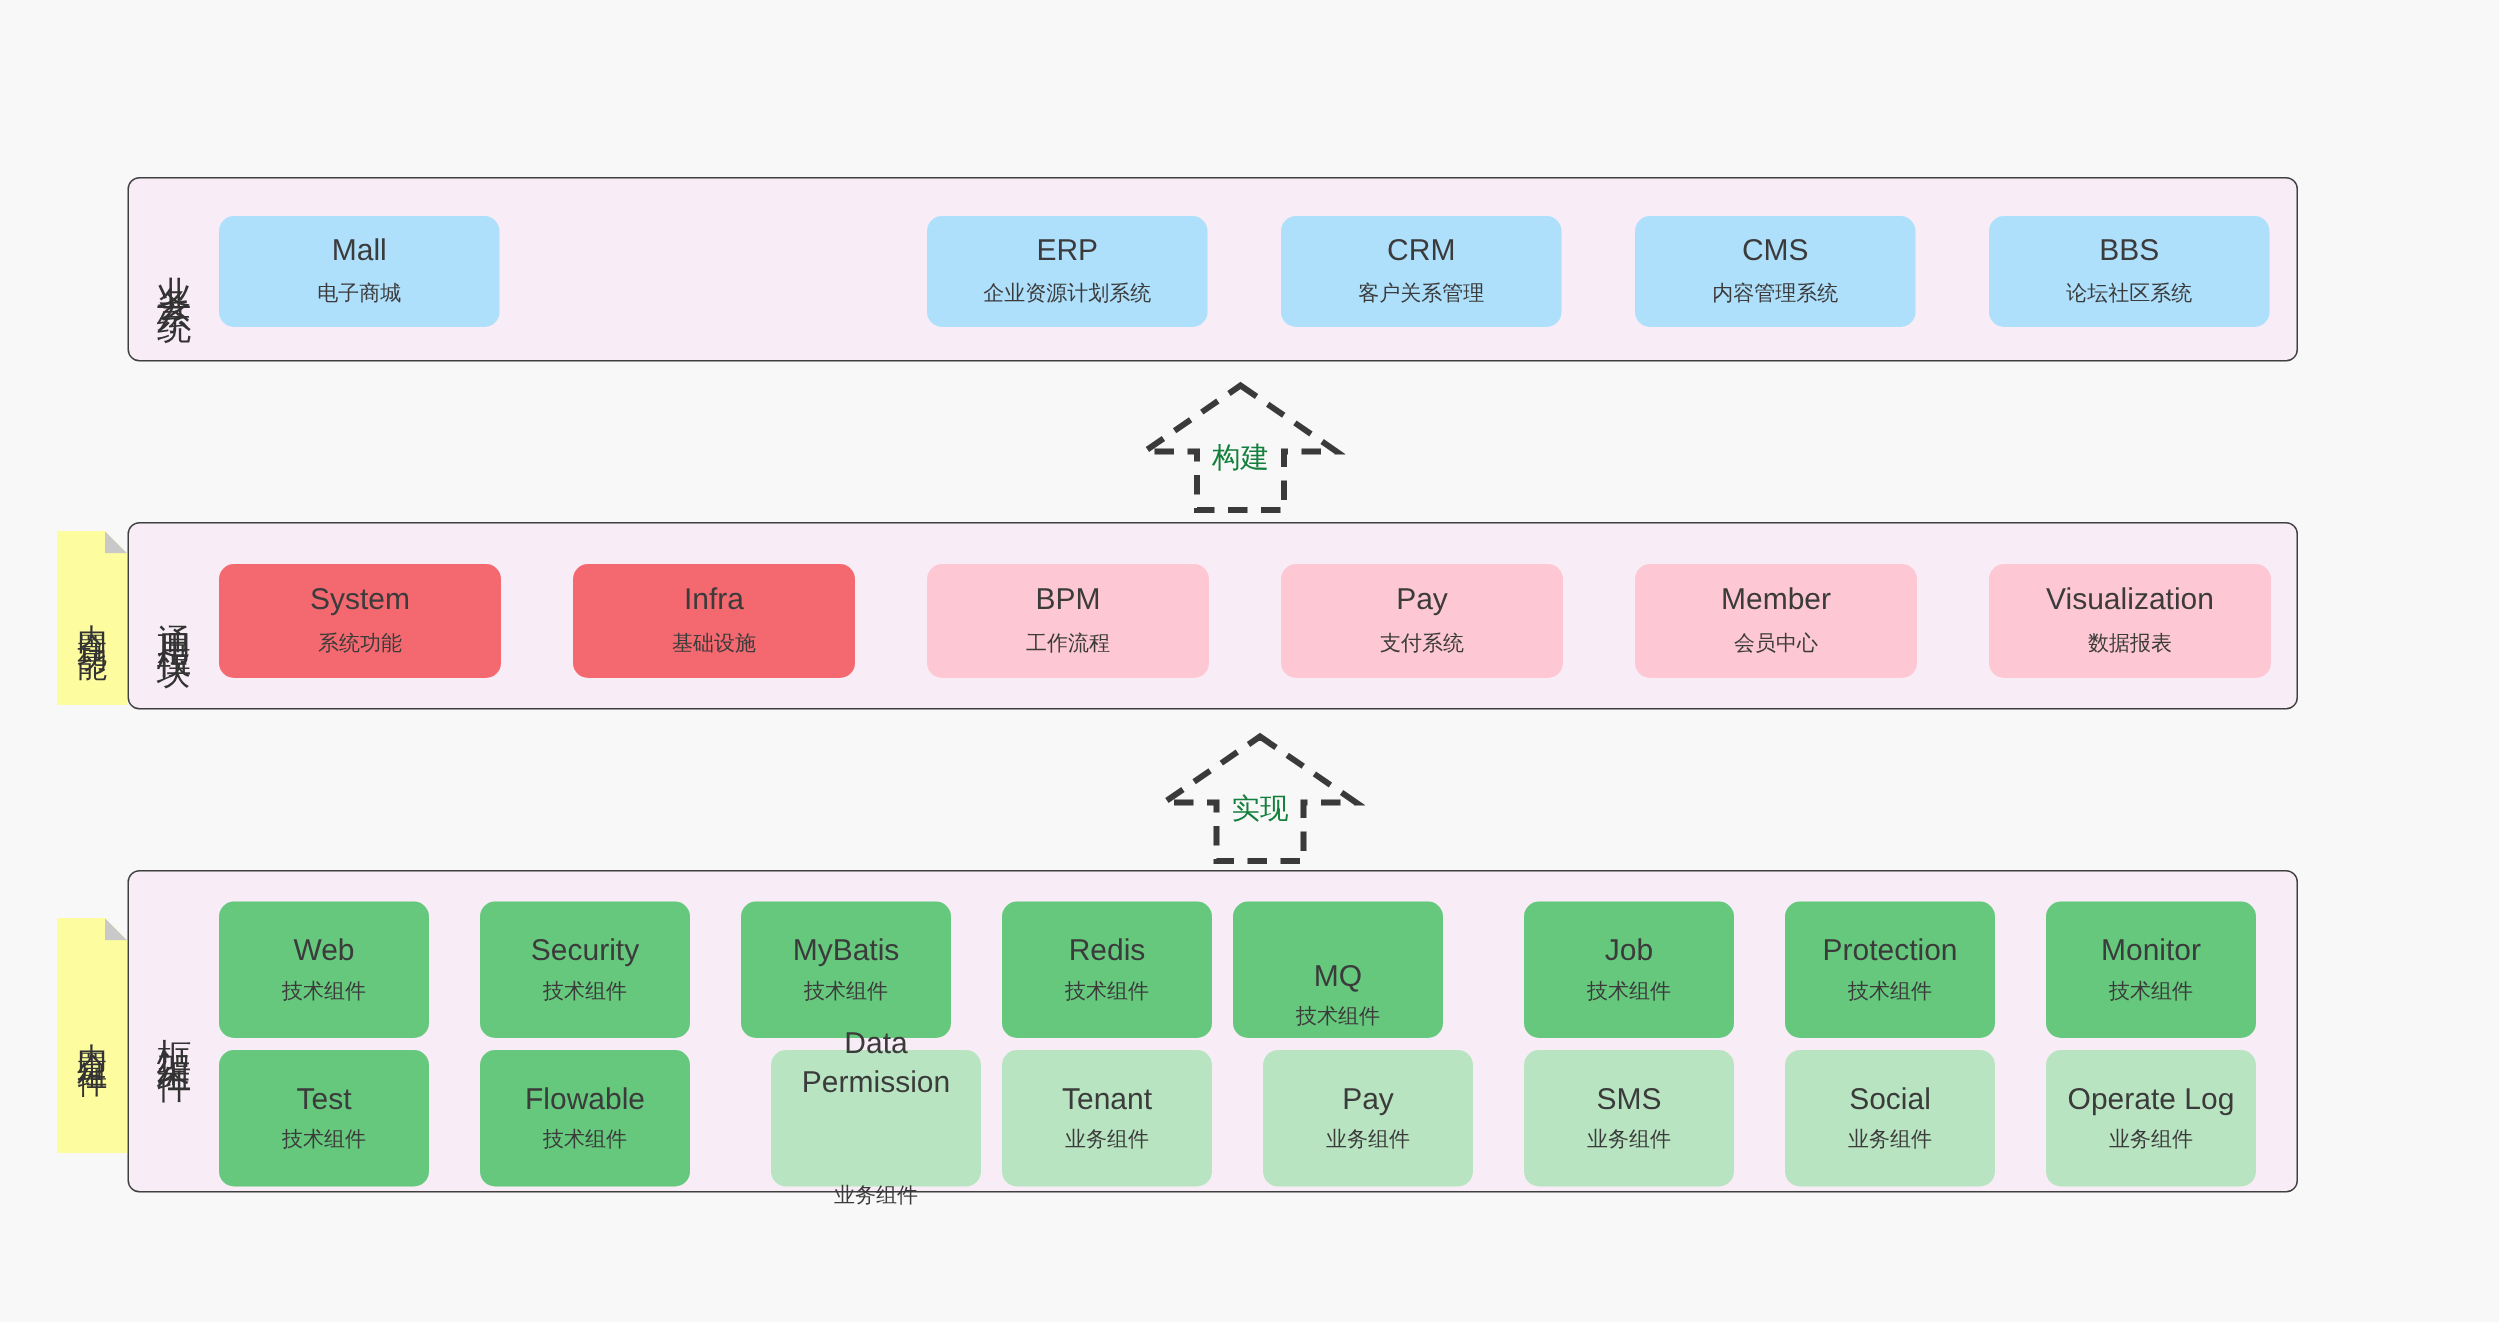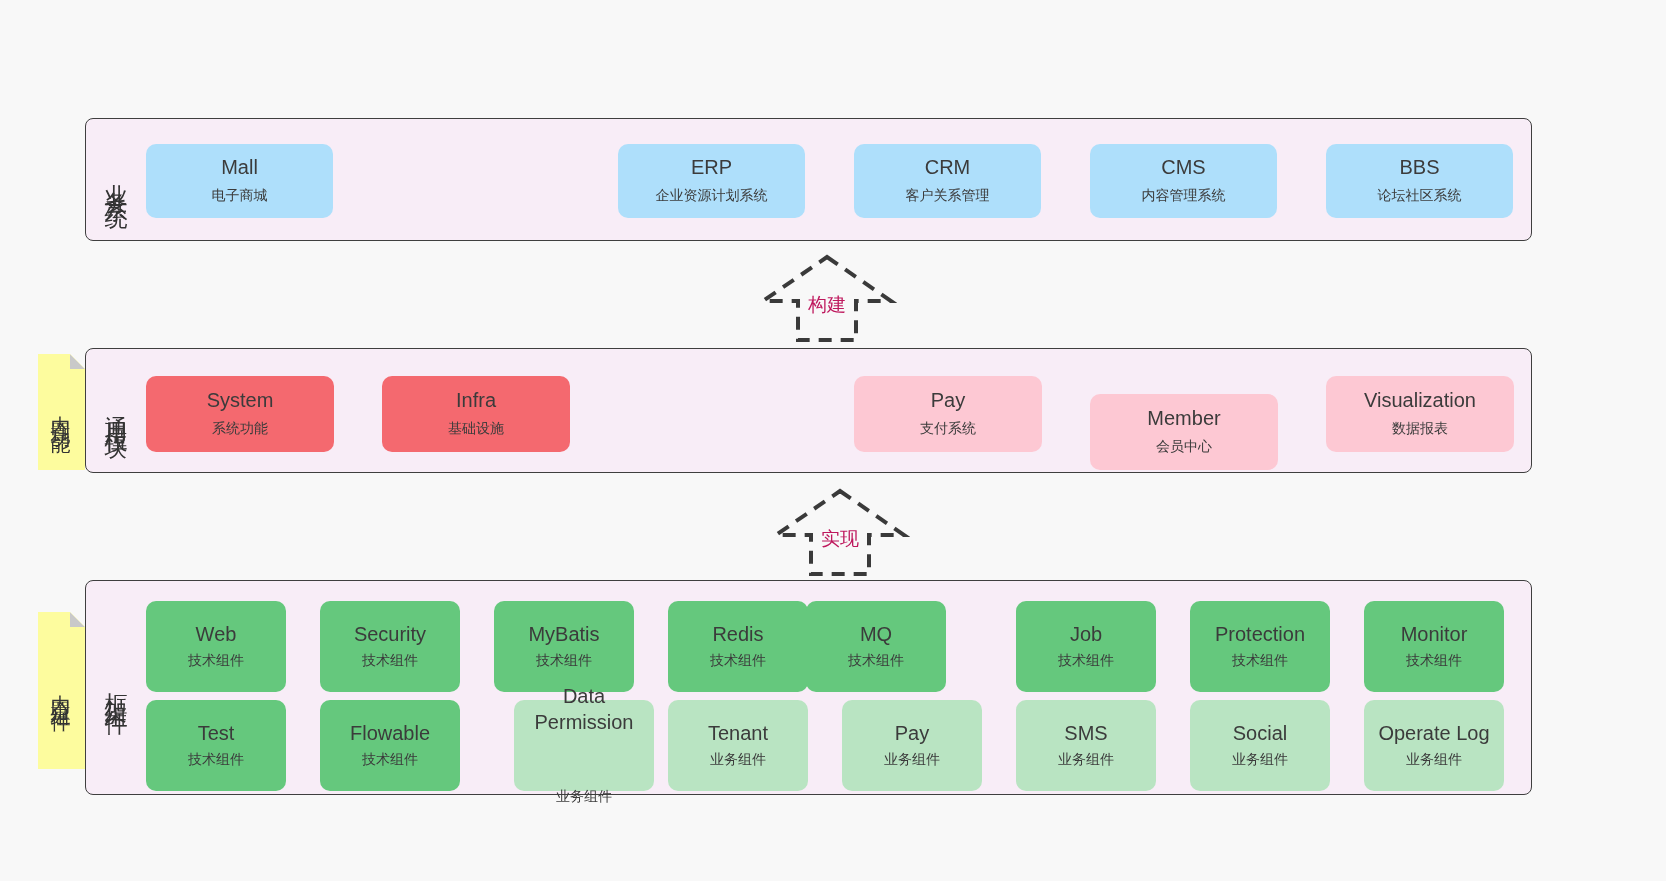--- a/index.html
+++ b/index.html
@@ -24,21 +24,21 @@
   .small{width:140px;height:91px;line-height:26px;}
 
   
   .sticky{position:absolute;width:47px;background:#fdfc9e;clip-path:polygon(0 0,calc(100% - 15px) 0,100% 15px,100% 100%,0 100%);display:flex;align-items:center;justify-content:center;z-index:3;}
   .sticky .fold{position:absolute;top:0;right:0;width:15px;height:15px;background:#c9c9c9;clip-path:polygon(0 0,100% 100%,0 100%);}
   .sticky span{writing-mode:vertical-rl;text-orientation:upright;font-size:20px;letter-spacing:6px;color:#333;}
 
   
   .arrow{position:absolute;width:140px;height:92px;}
   .arrow svg{position:absolute;left:0;top:0;}
-  .arrow .arrow-label{position:absolute;left:50%;top:40px;transform:translateX(-50%);background:#f8f8f8;padding:0 3px;font-size:19px;color:#be185d;white-space:nowrap;}
+  .arrow .arrow-label{position:absolute;left:50%;top:40px;transform:translateX(-50%);background:#f8f8f8;padding:0 3px;font-size:19px;color:#15803d;white-space:nowrap;}
 </style>
 </head>
 <body>
 
 <div class="canvas">
 
   <section class="layer" style="left:85px;top:118px;width:1447px;height:123px;">
     <div class="layer-label">
         <span>业务系统</span>
       </div>
@@ -80,25 +80,29 @@
         <span>通用模块</span>
       </div>
     <div class="box red tall" style="left:60px;top:27px;">
         <span>System</span>
         <span class="zh">系统功能</span>
       </div>
     <div class="box red tall" style="left:296px;top:27px;">
         <span>Infra</span>
         <span class="zh">基础设施</span>
       </div>
+    <div class="box pink tall" style="left:532px;top:27px;">
+        <span>BPM</span>
+        <span class="zh">工作流程</span>
+      </div>
     <div class="box pink tall" style="left:768px;top:27px;">
         <span>Pay</span>
         <span class="zh">支付系统</span>
       </div>
-    <div class="box pink tall" style="left:1004px;top:45px;">
+    <div class="box pink tall" style="left:1004px;top:27px;">
         <span>Member</span>
         <span class="zh">会员中心</span>
       </div>
     <div class="box pink tall" style="left:1240px;top:27px;">
         <span>Visualization</span>
         <span class="zh">数据报表</span>
       </div>
   </section>
 
   <div class="arrow" style="left:770px;top:486px;">
@@ -126,21 +130,21 @@
         <span class="zh">技术组件</span>
       </div>
     <div class="box green small" style="left:408px;top:20px;">
         <span>MyBatis</span>
         <span class="zh">技术组件</span>
       </div>
     <div class="box green small" style="left:582px;top:20px;">
         <span>Redis</span>
         <span class="zh">技术组件</span>
       </div>
-    <div class="box green small" style="left:720px;top:20px;">
+    <div class="box green small" style="left:736px;top:20px;justify-content:flex-end;">
         <span>MQ</span>
         <span class="zh">技术组件</span>
       </div>
     <div class="box green small" style="left:930px;top:20px;">
         <span>Job</span>
         <span class="zh">技术组件</span>
       </div>
     <div class="box green small" style="left:1104px;top:20px;">
         <span>Protection</span>
         <span class="zh">技术组件</span>

